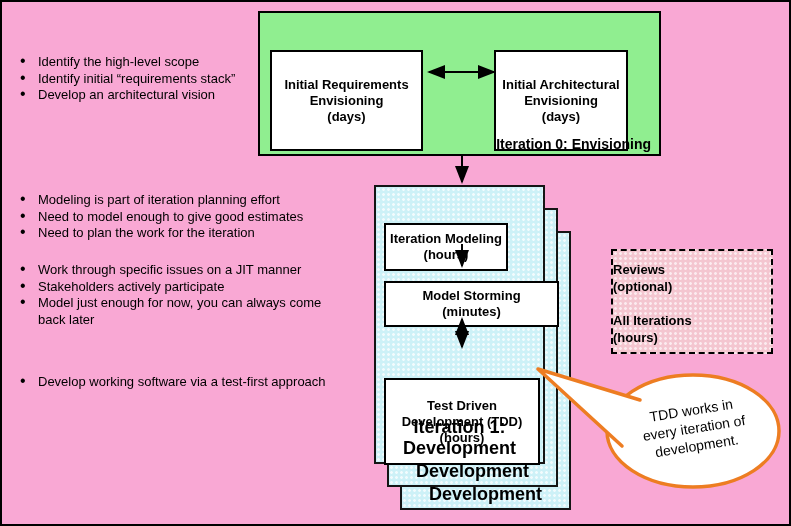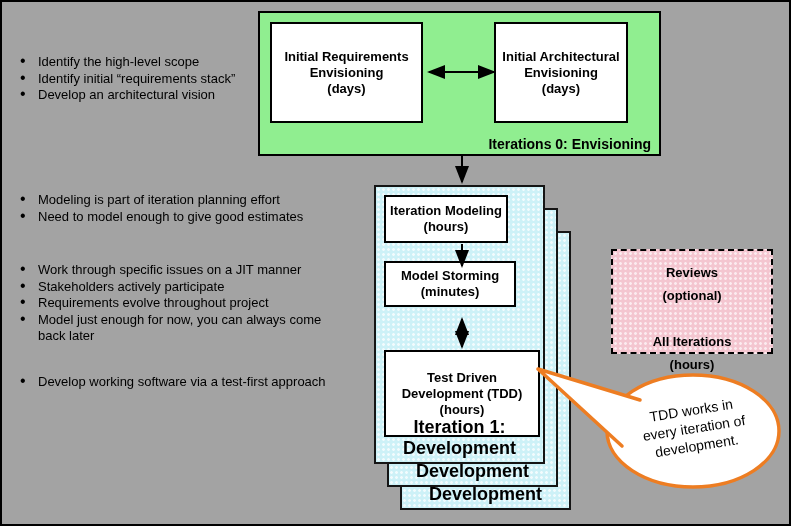--- a/index.html
+++ b/index.html
@@ -1,20 +1,20 @@
 <!DOCTYPE html>
 <html><head>
 <meta charset="utf-8">
 <style>
   * { box-sizing: border-box; }
   body { margin: 0; background: #fff; }
   .canvas {
     position: relative;
     width: 791px; height: 526px;
-    background: #a3a3a3;
+    background: #f9a8d4;
     border: 2px solid #000;
     font-family: "Liberation Sans", sans-serif;
     color: #000;
     overflow: hidden;
   }
 
   
   ul.bullets {
     position: absolute;
     margin: 0; padding: 0;
@@ -31,20 +31,21 @@
 
   
   .wbox {
     position: absolute;
     background: #fff;
     border: 2px solid #000;
     display: flex; align-items: center; justify-content: center;
     text-align: center;
     font-weight: bold; font-size: 13px; line-height: 16px;
     white-space: pre-line;
+    margin-top: 28px;
   }
 
   
   .green-panel {
     position: absolute;
     left: 256px; top: 9px; width: 403px; height: 145px;
     background: #90ee90;
     border: 2px solid #000;
   }
   .green-panel .plabel {
@@ -67,22 +68,21 @@
   }
 
   
   .pink-box {
     position: absolute;
     left: 609px; top: 247px; width: 162px; height: 105px;
     background-color: #f4c6d0;
     background-image: radial-gradient(rgba(255,255,255,.65) 1px, rgba(255,255,255,0) 1.7px);
     background-size: 5px 5px;
     border: 2px dashed #000;
-    text-align: center;
-    font-weight: bold; font-size: 13px; line-height: 23px;
+    font-weight: bold; font-size: 13px; line-height: 17px;
     padding-top: 10px;
     white-space: pre-line;
   }
 
   
   .overlay {
     position: absolute; left: 0; top: 0;
     width: 787px; height: 522px;
     pointer-events: none;
     z-index: 5;
@@ -105,53 +105,53 @@
 
   <ul class="bullets" style="left:14px; top:52px; width:340px">
     <li>Identify the high-level scope</li>
     <li>Identify initial “requirements stack”</li>
     <li>Develop an architectural vision</li>
   </ul>
 
   <ul class="bullets" style="left:14px; top:190px; width:340px">
     <li>Modeling is part of iteration planning effort</li>
     <li>Need to model enough to give good estimates</li>
+    <li>Need to plan the work for the iteration</li>
   </ul>
 
   <ul class="bullets" style="left:14px; top:260px; width:320px">
     <li>Work through specific issues on a JIT manner</li>
     <li>Stakeholders actively participate</li>
-    <li>Requirements evolve throughout project</li>
     <li>Model just enough for now, you can always come back later</li>
   </ul>
 
   <ul class="bullets" style="left:14px; top:372px; width:370px">
     <li>Develop working software via a test-first approach</li>
   </ul>
 
   <div class="green-panel">
     <div class="wbox" style="left:10px; top:9px; width:153px; height:101px">Initial Requirements
 Envisioning
 (days)</div>
     <div class="wbox" style="left:234px; top:9px; width:134px; height:101px">Initial Architectural
 Envisioning
 (days)</div>
-    <div class="plabel">Iterations 0: Envisioning</div>
+    <div class="plabel">Iteration 0: Envisioning</div>
   </div>
 
   <div class="panel" style="left:398px; top:229px">
     <div class="plabel">Iteration n: Development</div>
   </div>
   <div class="panel" style="left:385px; top:206px">
     <div class="plabel">Iteration 2: Development</div>
   </div>
   <div class="panel" style="left:372px; top:183px">
     <div class="wbox" style="left:8px; top:8px; width:124px; height:48px">Iteration Modeling
 (hours)</div>
-    <div class="wbox" style="left:8px; top:74px; width:132px; height:46px">Model Storming
+    <div class="wbox" style="left:8px; top:66px; width:175px; height:46px">Model Storming
 (minutes)</div>
     <div class="wbox" style="left:8px; top:163px; width:156px; height:87px">Test Driven
 Development (TDD)
 (hours)</div>
     <div class="plabel">Iteration 1: Development</div>
   </div>
 
   <div class="pink-box">Reviews
 (optional)
 

